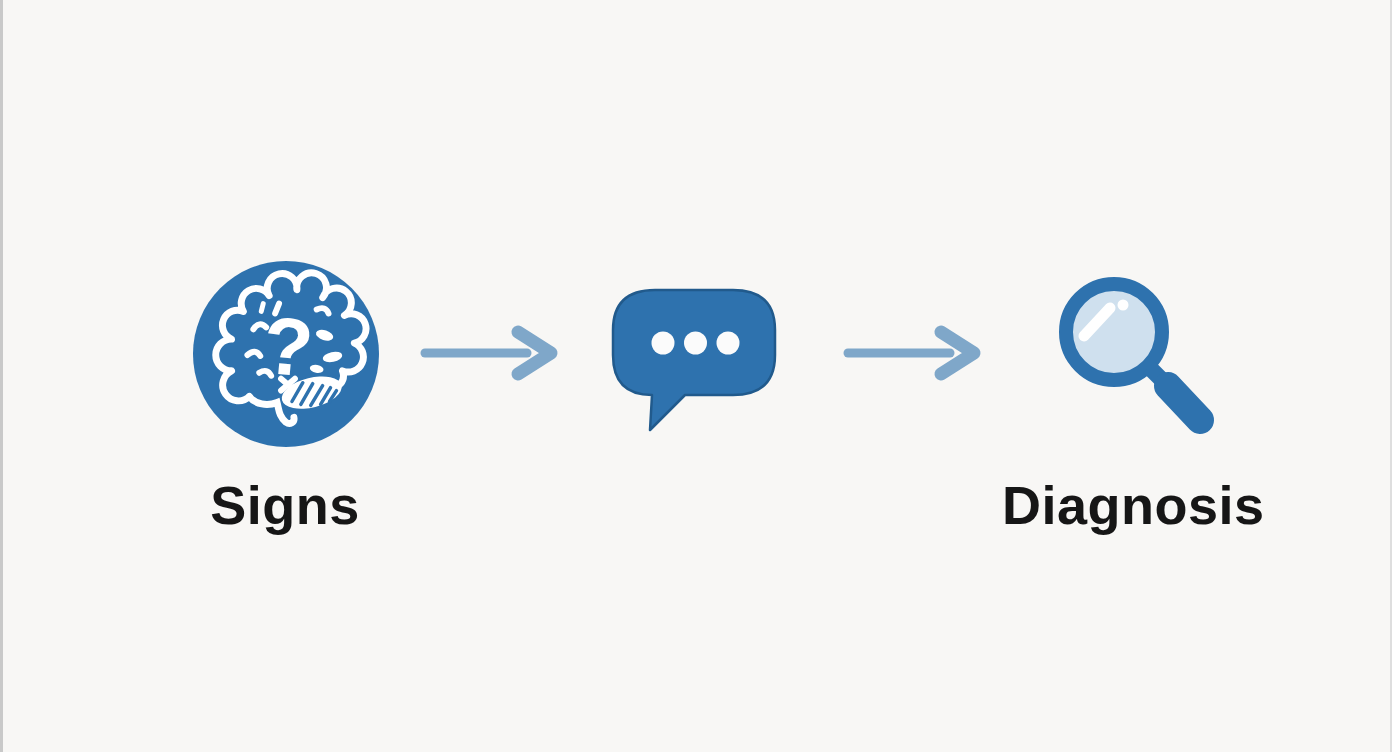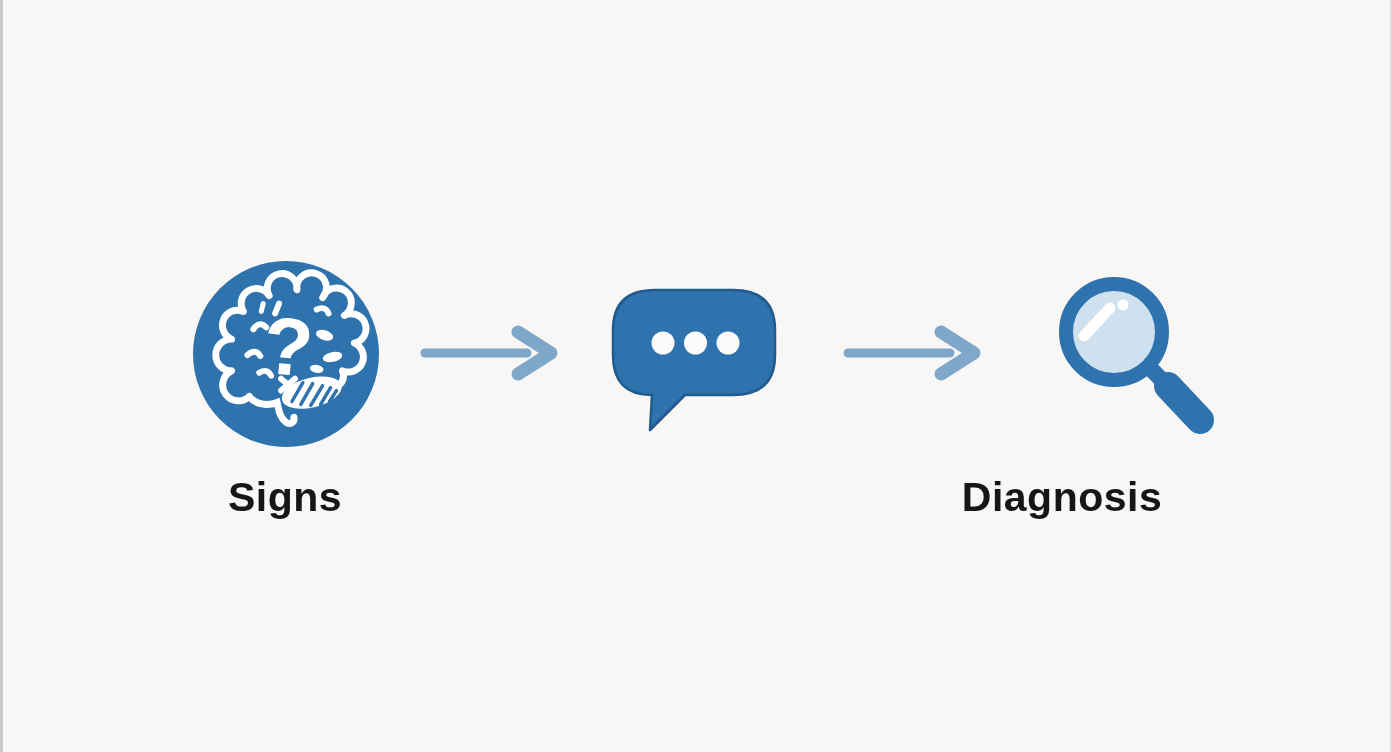--- a/index.html
+++ b/index.html
@@ -31,28 +31,28 @@
   .icon-brain{ left:192px; top:260px; width:188px; height:188px; }
   .arrow-1{ left:415px; top:322px; width:150px; height:62px; }
   .icon-bubble{ left:605px; top:280px; width:180px; height:155px; }
   .arrow-2{ left:838px; top:322px; width:150px; height:62px; }
   .icon-magnifier{ left:1040px; top:262px; width:180px; height:180px; }
   .step-label{
     position:absolute;
     top:474px;
     width:220px;
     text-align:center;
-    font-size:41px;
+    font-size:54px;
     font-weight:bold;
     letter-spacing:0.5px;
     color:var(--text);
   }
   .label-signs{ left:175px; }
   .label-concerns{ left:585px; }
-  .label-diagnosis{ left:952px; }
+  .label-diagnosis{ left:1002px; }
 </style>
 </head>
 <body>
 
 <div class="canvas">
 
   <svg class="icon icon-brain" viewBox="0 0 190 190">
     <circle cx="95" cy="95" r="94" fill="var(--primary)"></circle>
 
     <path d="M 58 138

